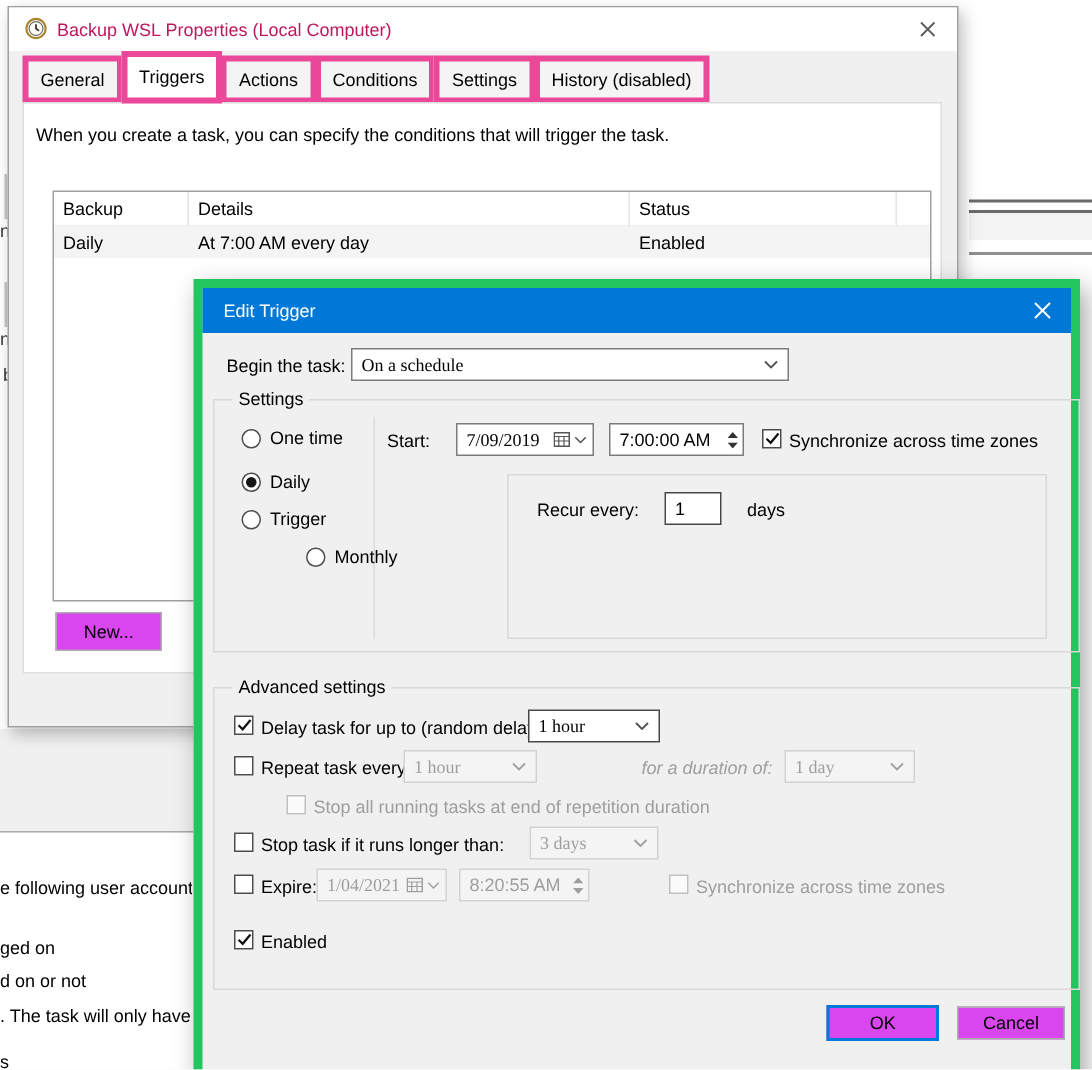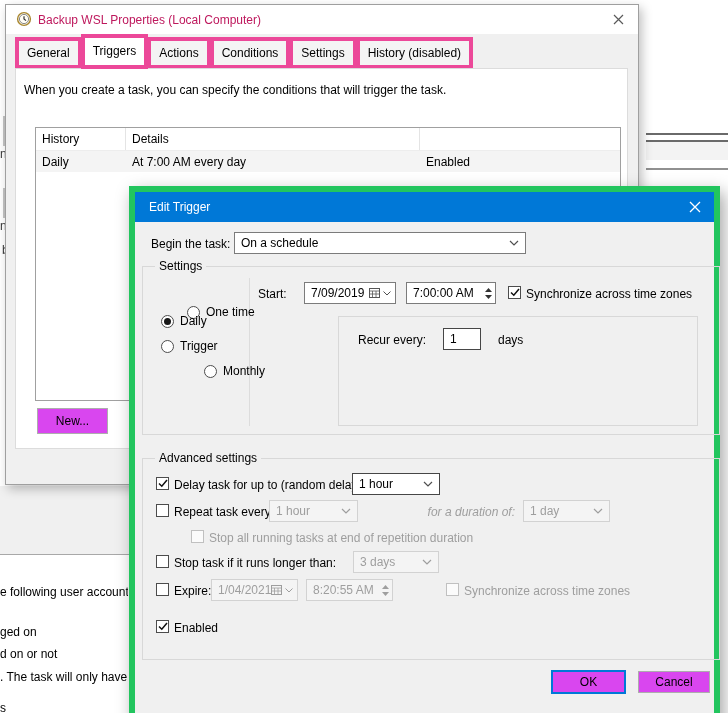--- a/index.html
+++ b/index.html
@@ -39,21 +39,21 @@
   .newbtn{left:21px;top:339px;width:71px;height:26px;}
 
   
   .dlg{left:129px;top:186px;width:591px;height:663px;background:#f0f0f0;border:6px solid #22c55e;
        box-shadow:4px 6px 16px rgba(0,0,0,.35);box-sizing:border-box;}
   .dlg-tb{position:absolute;left:0;top:0;right:0;height:30px;background:#0078d7;}
   .dlg-title{left:14px;top:8px;color:#fff;}
   .dlg-close{right:6px;top:4px;width:26px;height:22px;}
   .combo{position:absolute;height:22px;background:#fff;border:1px solid #7b7b7b;display:flex;align-items:center;
          padding:0 6px;box-sizing:border-box;color:#000;}
-  .combo .cv{flex:1;white-space:nowrap;overflow:hidden;}
+  .combo .cv{flex:1;white-space:nowrap;overflow:hidden;font-family:Liberation Serif, serif;}
   .combo.dark{border-color:#464646;}
   .combo.dis,.spinfield.dis{background:#f4f4f4;border-color:#d2d2d2;color:#9e9e9e;}
   .spinfield{position:absolute;height:22px;background:#fff;border:1px solid #7b7b7b;display:flex;align-items:center;
              padding:0 3px 0 6px;box-sizing:border-box;}
   .spincol{display:flex;flex-direction:column;gap:3px;margin-left:auto;align-items:center;padding-left:4px;}
   .grp{position:absolute;border:1px solid #d8d8d8;}
   .grp-label{position:absolute;top:-8px;left:12px;background:#f0f0f0;padding:0 4px;}
   .g-set{left:7px;top:74px;width:576px;height:167px;}
   .g-adv{left:7px;top:266px;width:576px;height:200px;}
   .vsep{left:114px;top:86px;width:1px;height:148px;background:#dcdcdc;}
@@ -121,22 +121,23 @@
       <div class="tab">Conditions</div>
       <div class="tab">Settings</div>
       <div class="tab">History (disabled)</div>
     </div>
 
     <div class="abs page">
       <div class="abs nw desc">When you create a task, you can specify the conditions that will trigger the task.</div>
 
       <div class="abs lb">
         <div class="lb-h">
-          <div class="lb-hc w1">History</div>
+          <div class="lb-hc w1">Backup</div>
           <div class="lb-hc w2">Details</div>
+          <div class="lb-hc w3">Status</div>
         </div>
         <div class="lb-r">
           <div class="lb-c w1">Daily</div>
           <div class="lb-c w2">At 7:00 AM every day</div>
           <div class="lb-c w3">Enabled</div>
         </div>
       </div>
 
       <div class="abs btn newbtn">New...</div>
     </div>
@@ -160,21 +161,21 @@
             <path d="M1 1 L5 5 L9 1" stroke="currentColor" stroke-width="1.2" fill="none"></path>
           </svg>
       </span>
     </div>
 
     <div class="grp g-set">
       <span class="grp-label nw">Settings</span>
     </div>
     <div class="abs vsep"></div>
 
-    <div class="radio-row" style="top:112px;margin-left:26px;">
+    <div class="radio-row" style="top:92px;">
       <span class="radio"></span>
       <span class="nw">One time</span>
     </div>
     <div class="radio-row" style="top:121px;">
       <span class="radio sel"></span>
       <span class="nw">Daily</span>
     </div>
     <div class="radio-row" style="top:146px;">
       <span class="radio"></span>
       <span class="nw">Trigger</span>

